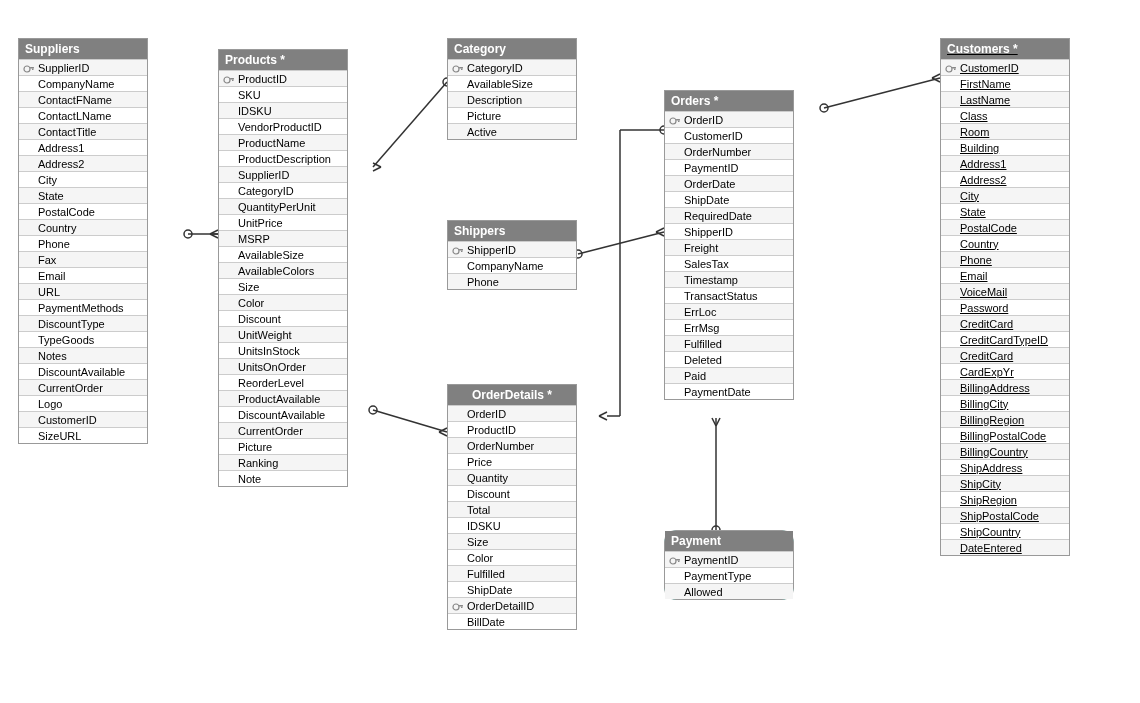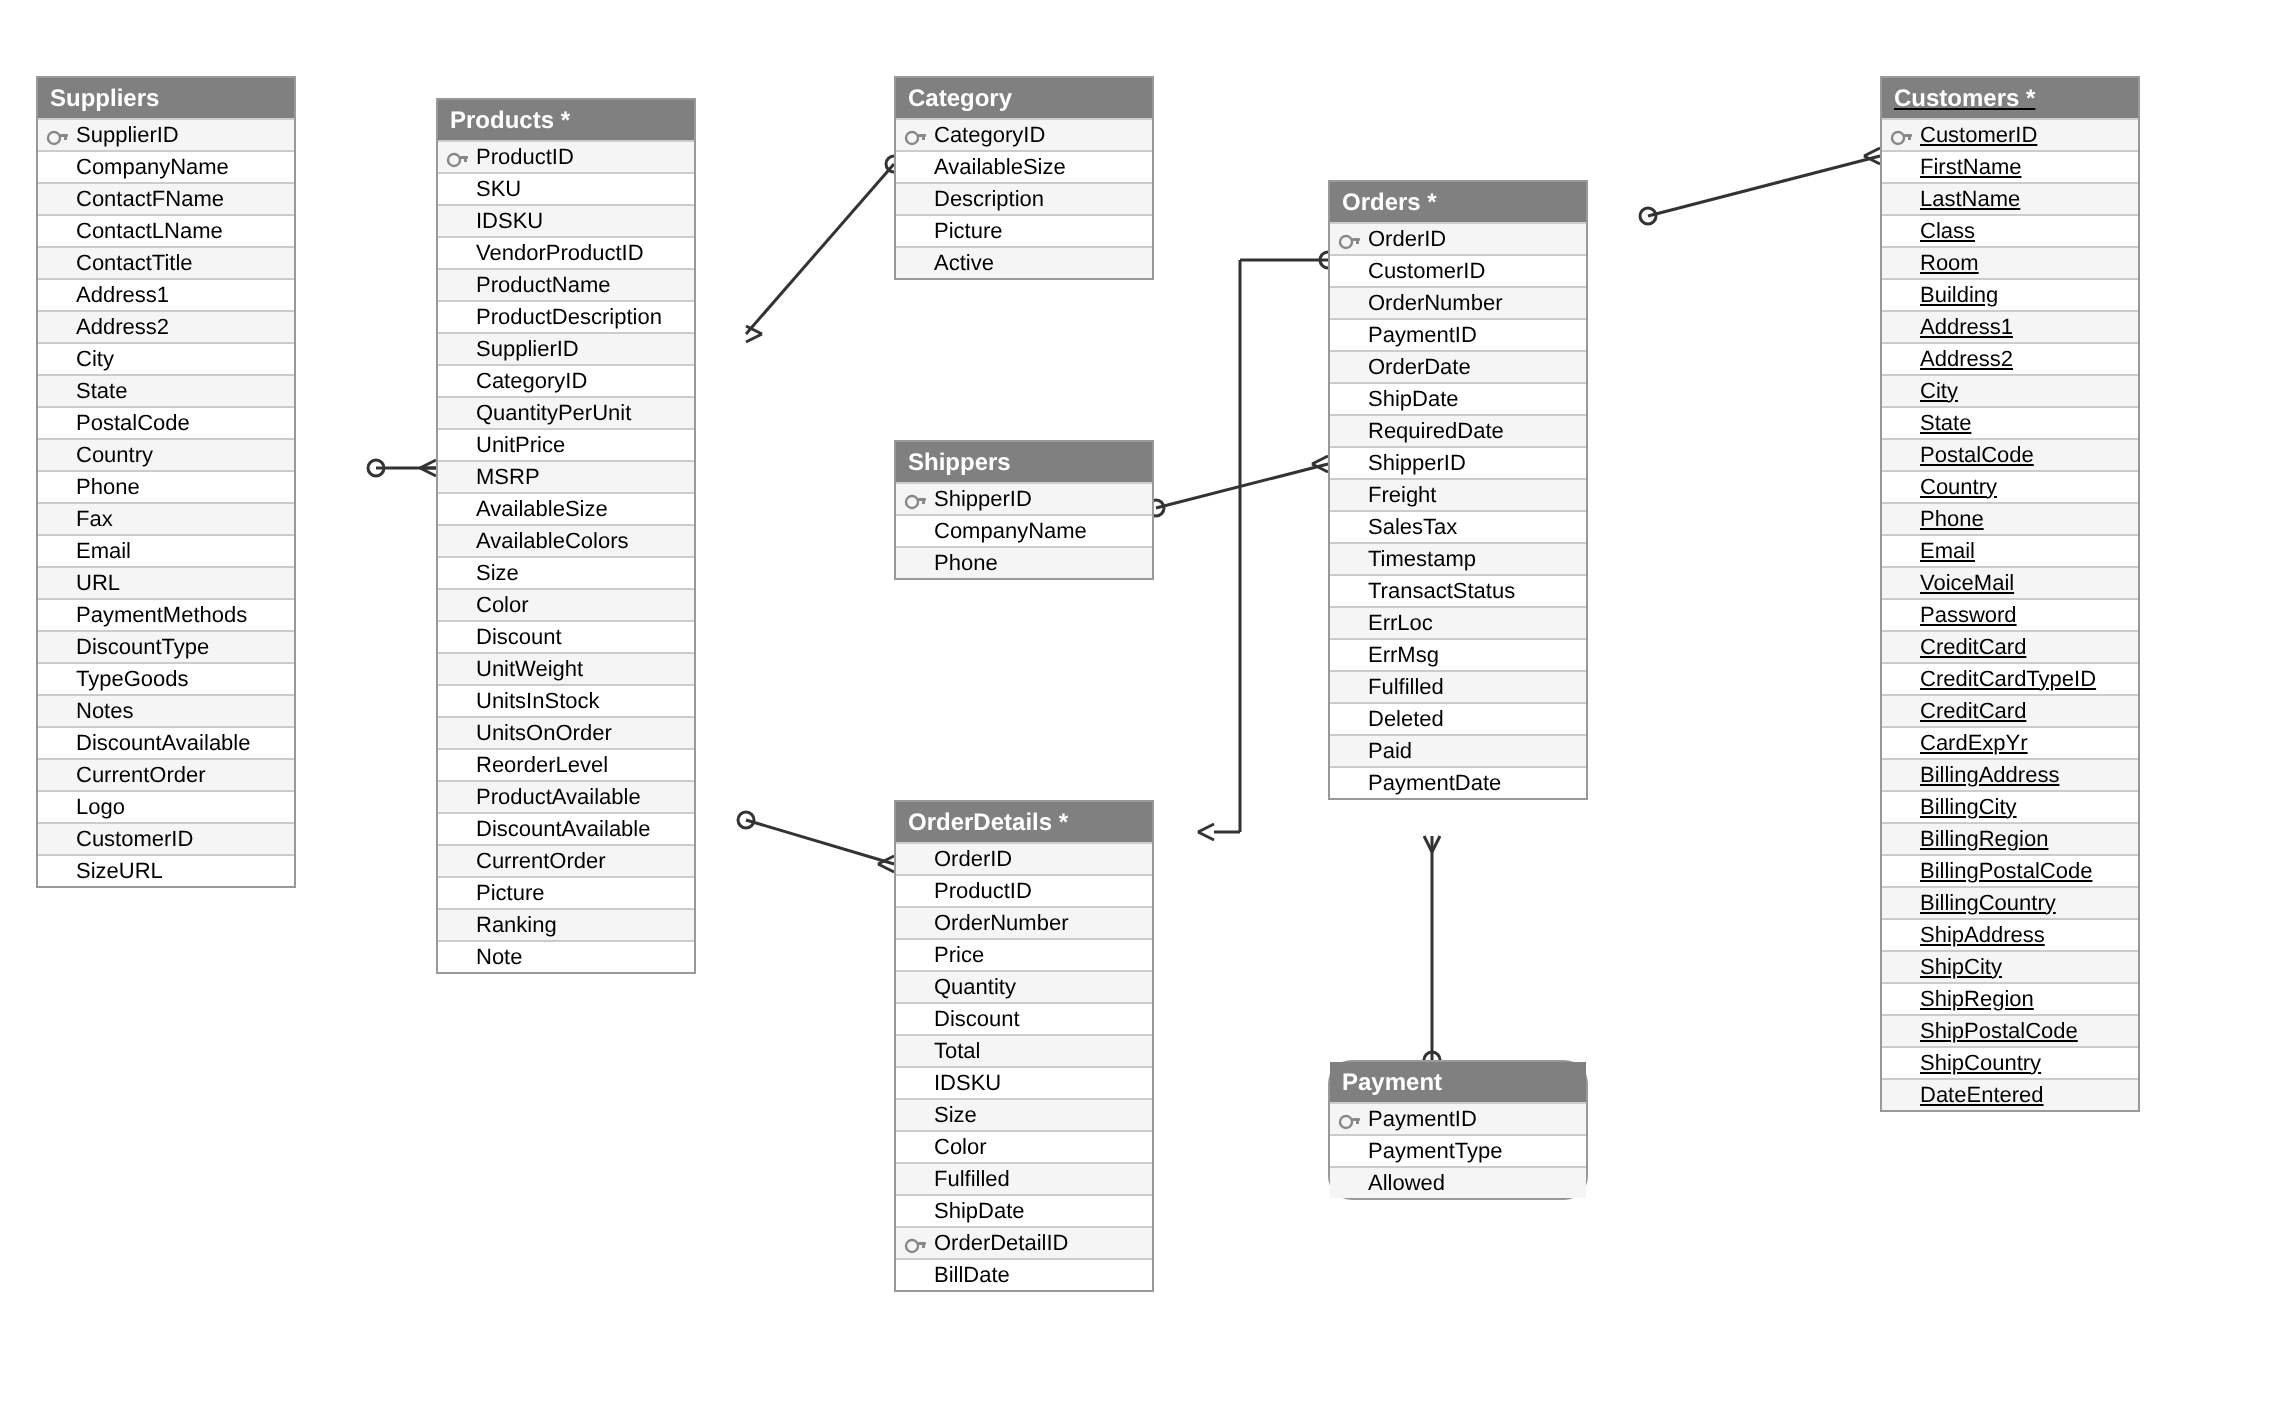--- a/index.html
+++ b/index.html
@@ -455,21 +455,21 @@
       </div>
       <div class="db-table-row">
         <span class="spacer-icon"></span>
         <span class="field-name">Paid</span>
       </div>
       <div class="db-table-row">
         <span class="spacer-icon"></span>
         <span class="field-name">PaymentDate</span>
       </div>
     </div>
-    <div class="db-table" style="left: 447px; top: 400px;">
+    <div class="db-table" style="left: 447px; top: 384px; text-align: center;">
       <div class="db-table-header">OrderDetails *</div>
       <div class="db-table-row">
         <span class="spacer-icon"></span>
         <span class="field-name">OrderID</span>
       </div>
       <div class="db-table-row">
         <span class="spacer-icon"></span>
         <span class="field-name">ProductID</span>
       </div>
       <div class="db-table-row">

